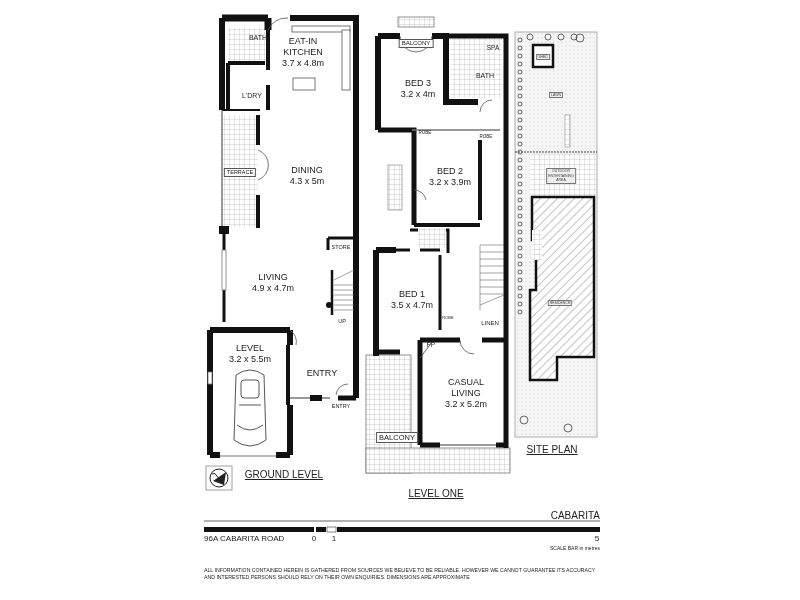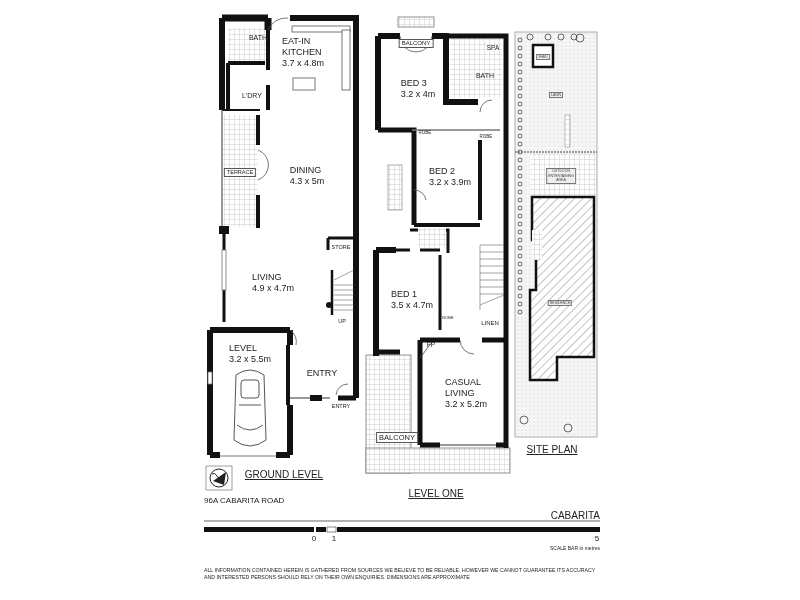--- a/index.html
+++ b/index.html
@@ -1,22 +1,22 @@
 <!DOCTYPE html>
 <html><head>
 <meta charset="utf-8">
 <style>
   html, body { margin:0; padding:0; background:#fff; }
   body { width:800px; height:600px; position:relative; overflow:hidden; font-family:"Liberation Sans", sans-serif; color:#222; }
-  .room-label { position:absolute; font-size:9px; line-height:11px; color:#222; font-family:"Liberation Sans", sans-serif; white-space:nowrap; transform:translateX(-50%); }
+  .room-label { position:absolute; text-align:center; font-size:9px; line-height:11px; color:#222; font-family:"Liberation Sans", sans-serif; white-space:nowrap; transform:translateX(-50%); }
   .small-label { position:absolute; font-size:6px; line-height:7px; color:#222; font-family:"Liberation Sans", sans-serif; white-space:nowrap; transform:translateX(-50%); }
   .boxed { border:1px solid #555; background:#fff; padding:0 2px;margin-top:20px; }
   .level-title { position:absolute; font-size:10px; text-decoration:underline; color:#222; white-space:nowrap; transform:translateX(-50%); }
   .tiny { position:absolute; font-size:3.5px; color:#444; white-space:nowrap; transform:translateX(-50%); border:0.5px solid #777; background:#eee; padding:0 1px; }
-  #footer-address { position:absolute; left:204px; top:496px; font-size:8px; color:#222; }
+  #footer-address { position:absolute; left:204px; top:534px; font-size:8px; color:#222; }
   #footer-suburb { position:absolute; left:600px; top:510px; font-size:10px; color:#222; transform:translateX(-100%); }
   #scale-labels span { position:absolute; font-size:8px; color:#222; top:534px; transform:translateX(-50%); }
   #scale-caption { position:absolute; left:600px; top:545px; font-size:5px; transform:translateX(-100%); color:#222; }
   #disclaimer { position:absolute; left:204px; top:567px; width:400px; font-size:5.2px; line-height:6.5px; color:#222; }
 </style>
 </head>
 <body>
 
 <svg width="800" height="600" viewBox="0 0 800 600" style="position:absolute;left:0;top:0">
   <defs>

